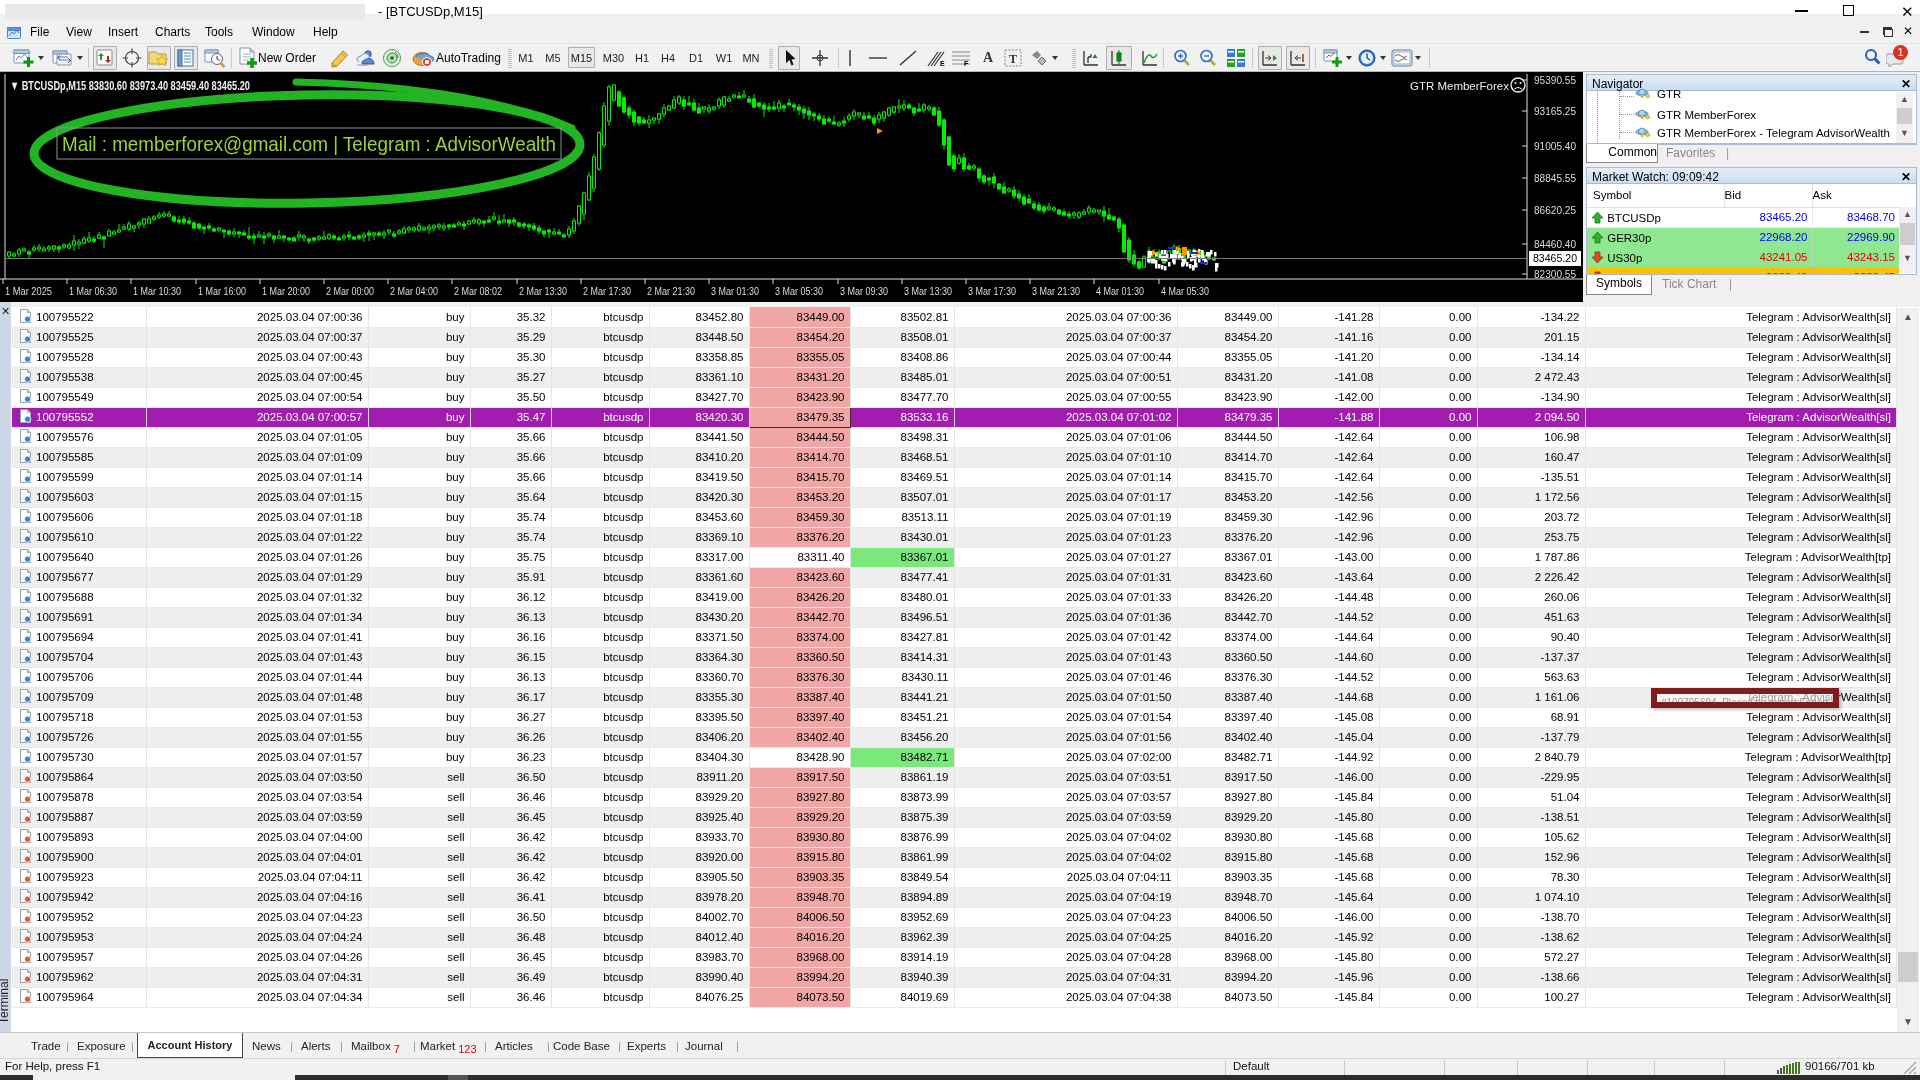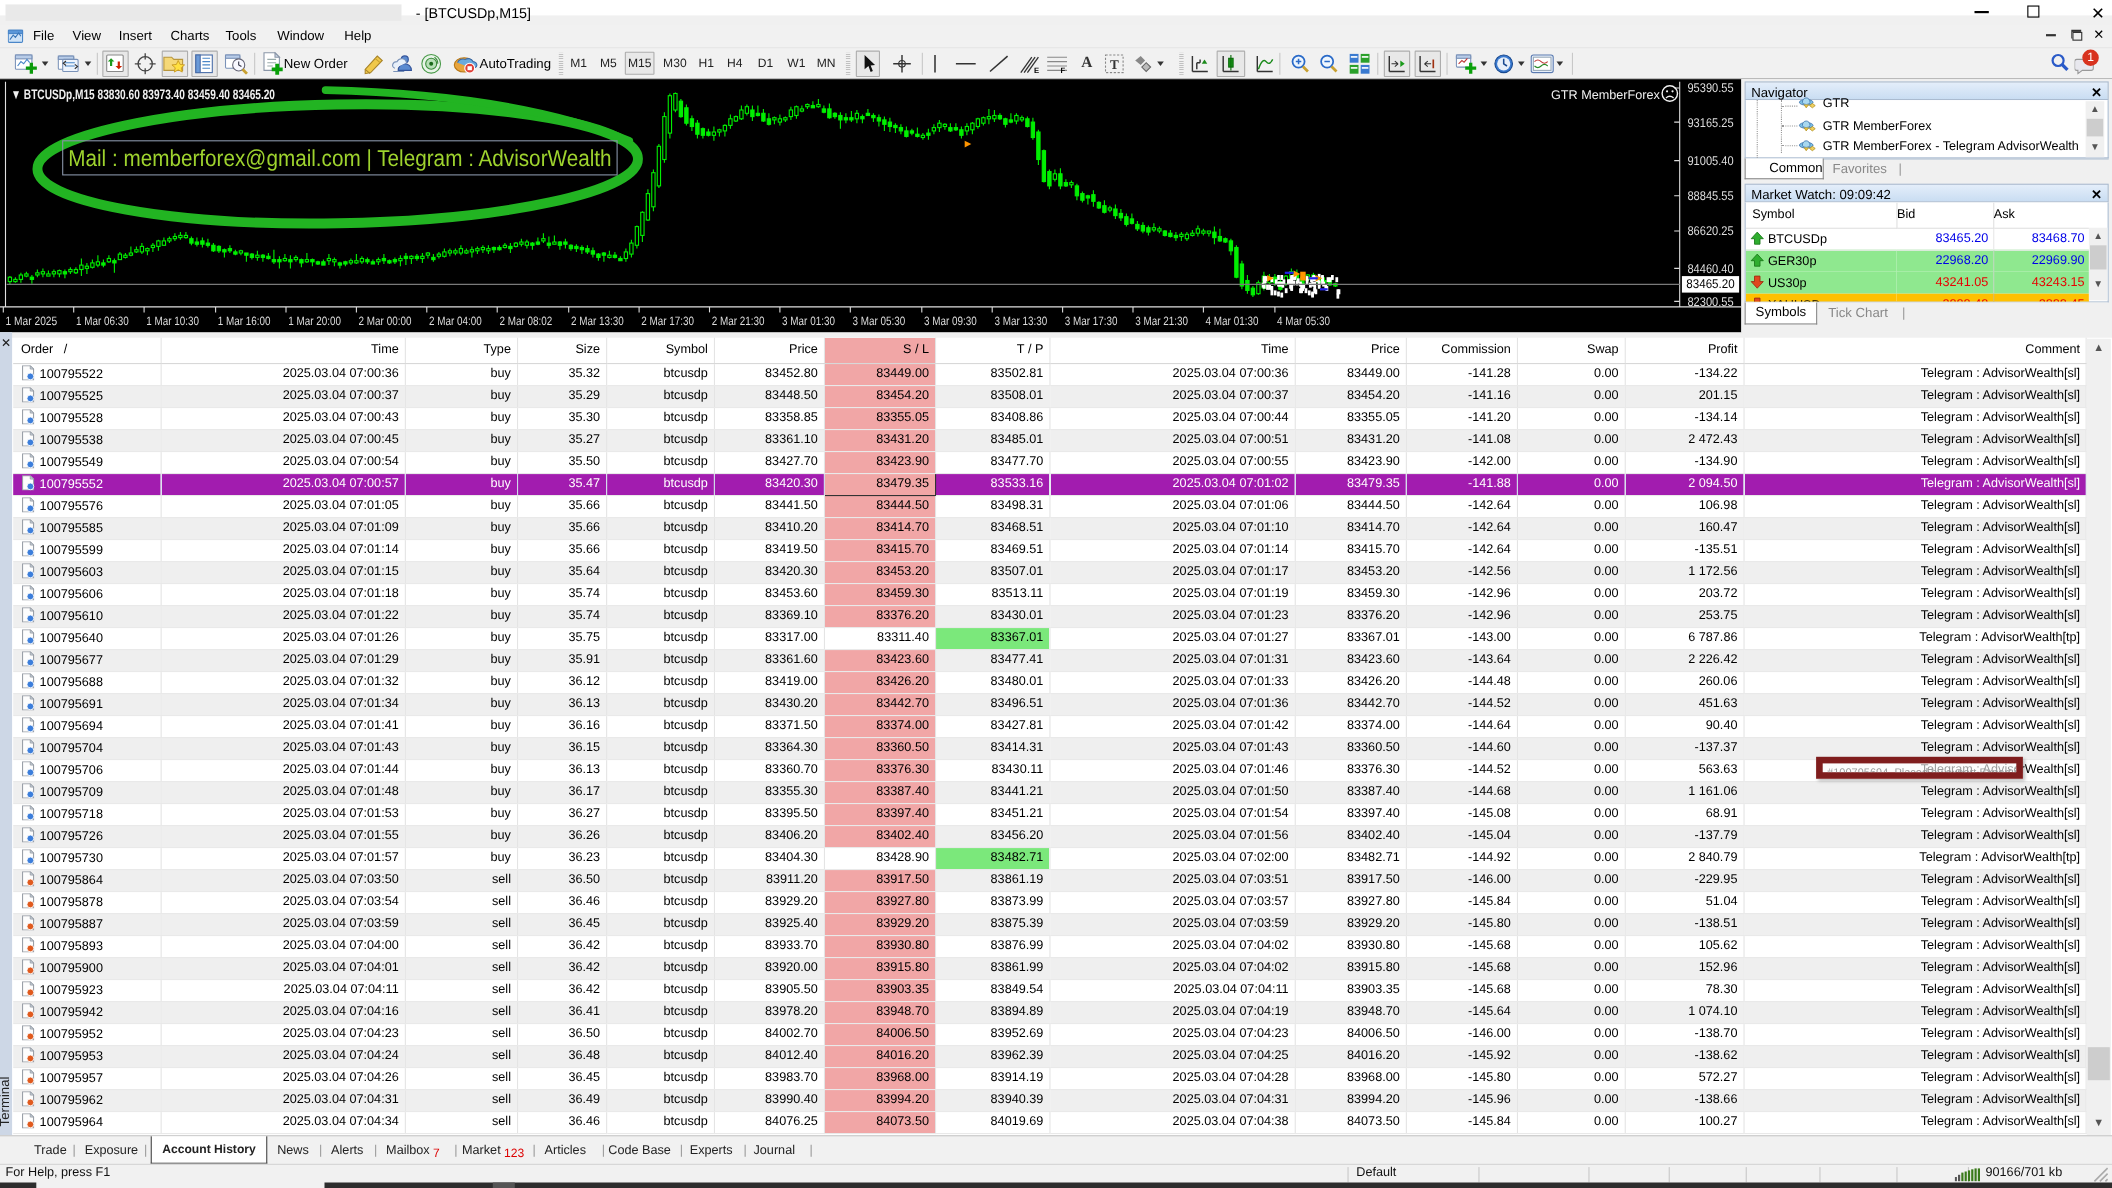--- a/index.html
+++ b/index.html
@@ -1111,36 +1111,20 @@
           <col style="width:101px">
           <col style="width:104px">
           <col style="width:223px">
           <col style="width:101px">
           <col style="width:101px">
           <col style="width:98px">
           <col style="width:108px">
           <col>
         </colgroup>
    <tbody>
-          <tr class="hdr">
-            <td class="c-ord">Order&nbsp;&nbsp;&nbsp;/</td>
-            <td>Time</td>
-            <td>Type</td>
-            <td>Size</td>
-            <td>Symbol</td>
-            <td>Price</td>
-            <td class="slp">S / L</td>
-            <td>T / P</td>
-            <td>Time</td>
-            <td>Price</td>
-            <td>Commission</td>
-            <td>Swap</td>
-            <td>Profit</td>
-            <td>Comment</td>
-          </tr>
 <tr class="odd">
             <td class="c-ord"><span class="fic"><svg width="13" height="14" viewBox="0 0 13 14">
                   <path d="M1.5 0.5 h7 l3 3 v10 h-10 z" fill="#fdfdfd" stroke="#9aa0a8" stroke-width="1"></path>
                   <path d="M8.5 0.5 v3 h3 z" fill="#c9d2dc" stroke="#9aa0a8" stroke-width="0.8"></path>
                   <circle cx="8.6" cy="10.2" r="3.1" fill="#3c7edb" stroke="#fff" stroke-width="0.8"></circle>
                 </svg></span>100795522</td>
             <td>2025.03.04 07:00:36</td>
             <td>buy</td>
             <td>35.32</td>
             <td>btcusdp</td>
@@ -1384,21 +1368,21 @@
             <td>buy</td>
             <td>35.75</td>
             <td>btcusdp</td>
             <td>83317.00</td>
             <td class="">83311.40</td>
             <td class="tpg">83367.01</td>
             <td>2025.03.04 07:01:27</td>
             <td>83367.01</td>
             <td>-143.00</td>
             <td>0.00</td>
-            <td>6 787.86</td>
+            <td>1 787.86</td>
             <td class="c-com">Telegram : AdvisorWealth[tp]</td>
           </tr>
 <tr class="even">
             <td class="c-ord"><span class="fic"><svg width="13" height="14" viewBox="0 0 13 14">
                   <path d="M1.5 0.5 h7 l3 3 v10 h-10 z" fill="#fdfdfd" stroke="#9aa0a8" stroke-width="1"></path>
                   <path d="M8.5 0.5 v3 h3 z" fill="#c9d2dc" stroke="#9aa0a8" stroke-width="0.8"></path>
                   <circle cx="8.6" cy="10.2" r="3.1" fill="#3c7edb" stroke="#fff" stroke-width="0.8"></circle>
                 </svg></span>100795677</td>
             <td>2025.03.04 07:01:29</td>
             <td>buy</td>

